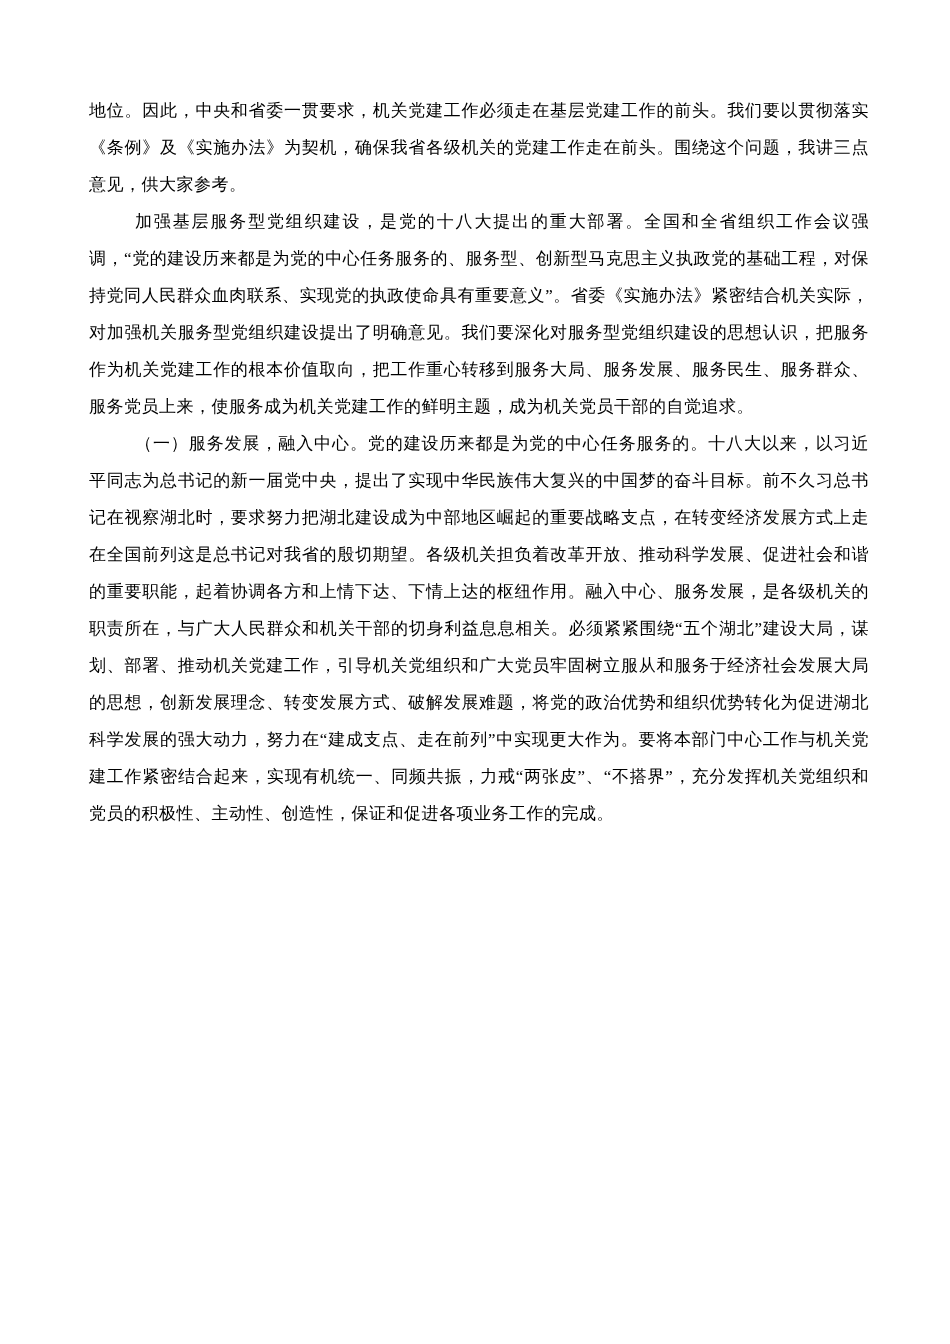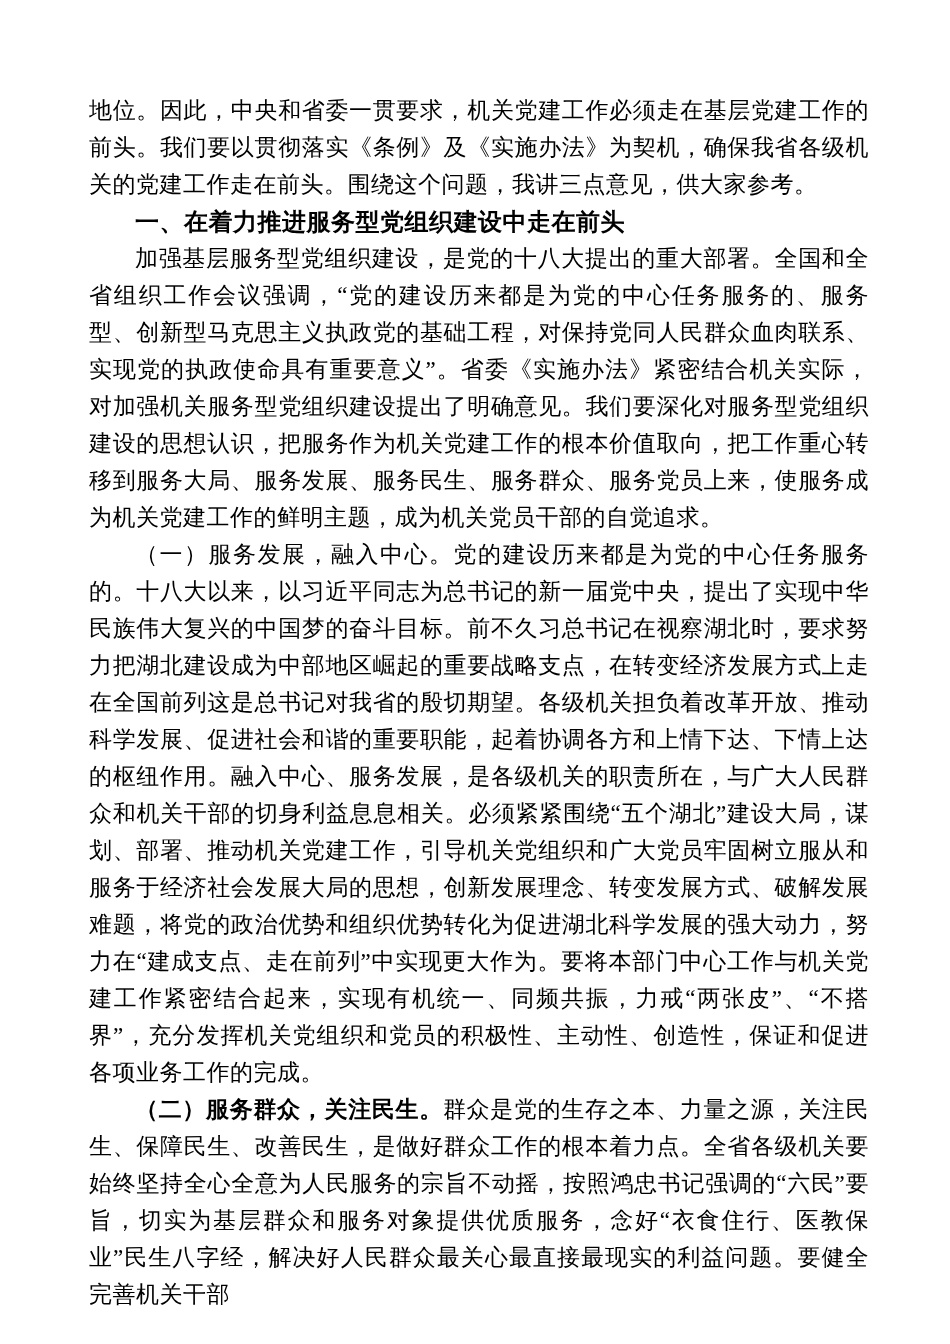--- a/index.html
+++ b/index.html
@@ -18,21 +18,21 @@
     position: absolute;
     left: 89px;
     top: 92px;
     width: 780px;
     color: #000000;
     font-family: "Liberation Serif", "DejaVu Serif", serif;
   }
   .content p {
     margin: 0;
     padding: 0;
-    font-size: 23px;
+    font-size: 17px;
     line-height: 37px;
     text-align: justify;
     letter-spacing: 0.5px;
   }
   .content p.indent {
     text-indent: 46px;
   }
   .content p.heading {
     font-family: "Liberation Sans", "DejaVu Sans", sans-serif;
     font-weight: 700;
@@ -45,18 +45,16 @@
     font-family: "Liberation Sans", "DejaVu Sans", sans-serif;
     font-weight: 700;
   }
 </style>
 </head>
 <body>
 
 <div class="page">
   <div class="content">
       <p class="body"><span class="run">地位。因此，中央和省委一贯要求，机关党建工作必须走在基层党建工作的前头。我们要以贯彻落实《条例》及《实施办法》为契机，确保我省各级机关的党建工作走在前头。围绕这个问题，我讲三点意见，供大家参考。</span></p>
-      <p class="heading indent"><span class="run bold">一、在着力推进服务型党组织建设中走在前头</span></p>
       <p class="body indent"><span class="run">加强基层服务型党组织建设，是党的十八大提出的重大部署。全国和全省组织工作会议强调，“党的建设历来都是为党的中心任务服务的、服务型、创新型马克思主义执政党的基础工程，对保持党同人民群众血肉联系、实现党的执政使命具有重要意义”。省委《实施办法》紧密结合机关实际，对加强机关服务型党组织建设提出了明确意见。我们要深化对服务型党组织建设的思想认识，把服务作为机关党建工作的根本价值取向，把工作重心转移到服务大局、服务发展、服务民生、服务群众、服务党员上来，使服务成为机关党建工作的鲜明主题，成为机关党员干部的自觉追求。</span></p>
       <p class="body indent"><span class="run">（一）服务发展，融入中心。党的建设历来都是为党的中心任务服务的。十八大以来，以习近平同志为总书记的新一届党中央，提出了实现中华民族伟大复兴的中国梦的奋斗目标。前不久习总书记在视察湖北时，要求努力把湖北建设成为中部地区崛起的重要战略支点，在转变经济发展方式上走在全国前列这是总书记对我省的殷切期望。各级机关担负着改革开放、推动科学发展、促进社会和谐的重要职能，起着协调各方和上情下达、下情上达的枢纽作用。融入中心、服务发展，是各级机关的职责所在，与广大人民群众和机关干部的切身利益息息相关。必须紧紧围绕“五个湖北”建设大局，谋划、部署、推动机关党建工作，引导机关党组织和广大党员牢固树立服从和服务于经济社会发展大局的思想，创新发展理念、转变发展方式、破解发展难题，将党的政治优势和组织优势转化为促进湖北科学发展的强大动力，努力在“建成支点、走在前列”中实现更大作为。要将本部门中心工作与机关党建工作紧密结合起来，实现有机统一、同频共振，力戒“两张皮”、“不搭界”，充分发挥机关党组织和党员的积极性、主动性、创造性，保证和促进各项业务工作的完成。</span></p>
-      <p class="body indent"><span class="run bold">（二）服务群众，关注民生。</span><span class="run">群众是党的生存之本、力量之源，关注民生、保障民生、改善民生，是做好群众工作的根本着力点。全省各级机关要始终坚持全心全意为人民服务的宗旨不动摇，按照鸿忠书记强调的“六民”要旨，切实为基层群众和服务对象提供优质服务，念好“衣食住行、医教保业”民生八字经，解决好人民群众最关心最直接最现实的利益问题。要健全完善机关干部</span></p>
     </div>
 </div>
 
 </body></html>

